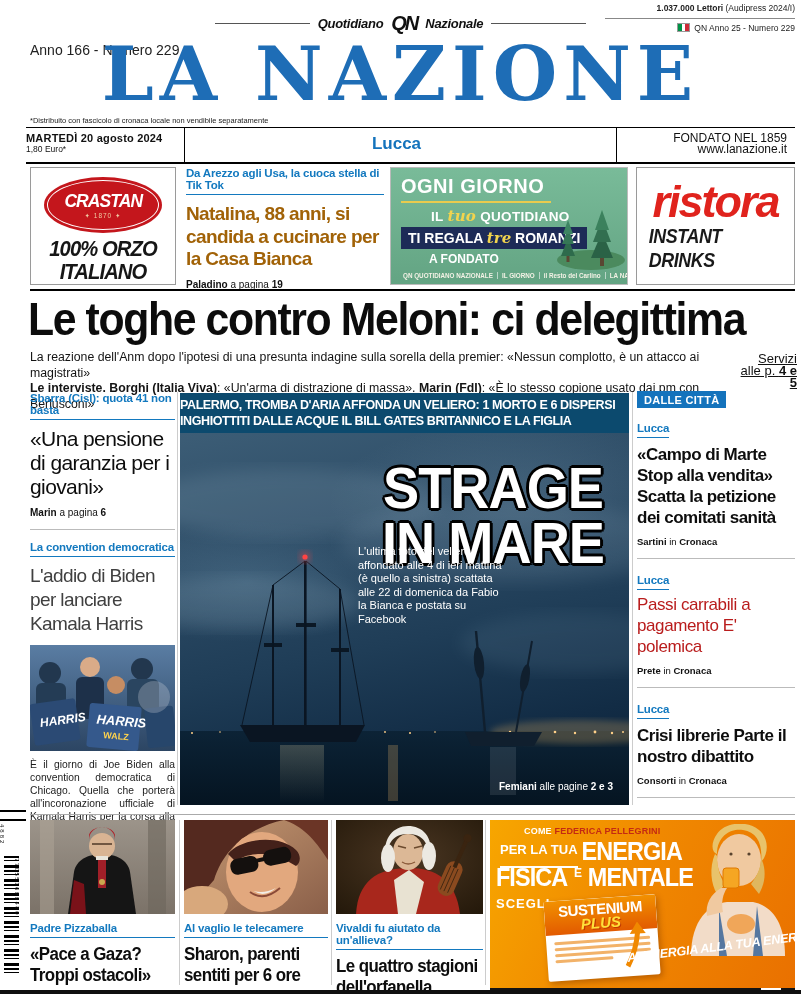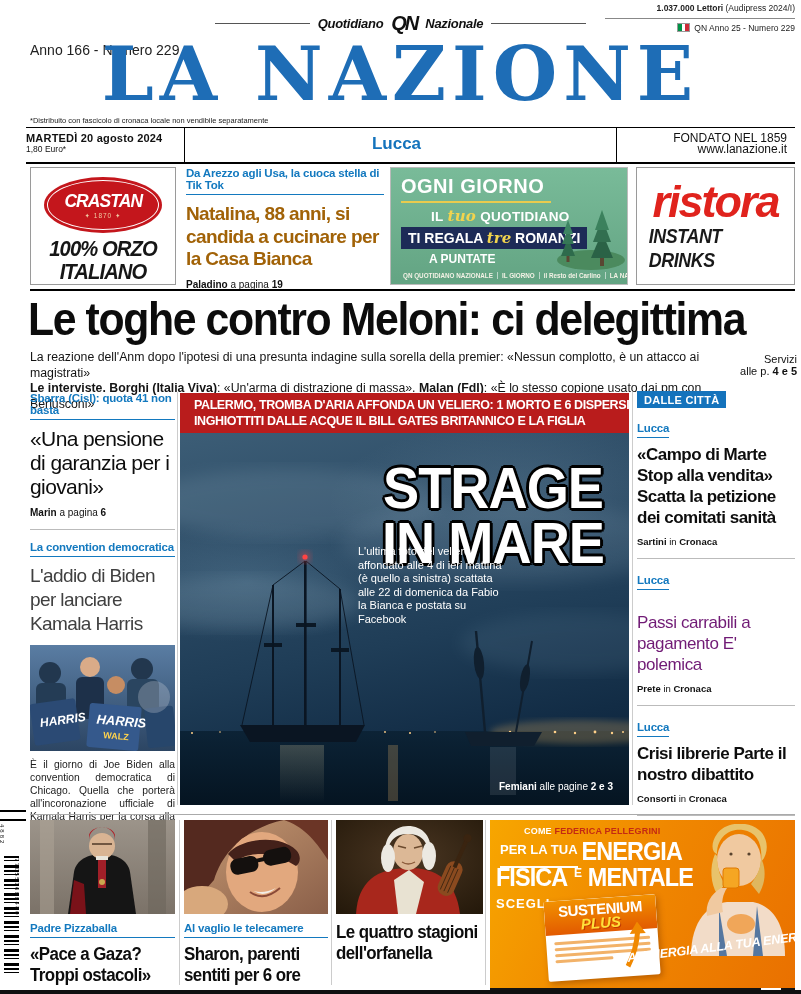--- a/index.html
+++ b/index.html
@@ -65,50 +65,50 @@
   .qn-trees{position:absolute;right:2px;bottom:14px;}
   .ad-ristora{left:636px;top:167px;width:159px;height:118px;border:1px solid #9a9a9a;box-sizing:border-box;
               display:flex;flex-direction:column;align-items:center;justify-content:center;}
   .ri-brand{color:#e0231d;font-weight:bold;font-style:italic;font-size:45px;letter-spacing:-2px;line-height:44px;}
   .ri-sub{font-weight:bold;font-style:italic;font-size:21px;letter-spacing:-.5px;transform:scaleX(.85);color:#191919;}
   
   .hrule{left:30px;right:6px;top:289px;height:2px;background:#000;}
   .lead-hl{left:28px;top:292px;width:771px;font-size:46px;font-weight:bold;letter-spacing:-1.5px;
            white-space:nowrap;transform:scaleX(.93);transform-origin:0 50%;color:#0c0c0c;}
   .deck{left:30px;top:350px;width:692px;font-size:12.3px;line-height:15.5px;color:#141414;}
-  .services{right:4px;top:353px;width:64px;text-align:right;font-size:11px;line-height:12px;}
+  .services{right:4px;top:353px;width:64px;text-align:right;font-size:13px;line-height:12px;text-decoration:underline;}
   
   .vdiv{width:1px;background:#ccc;}
   .leftcol{left:30px;top:392px;width:145px;}
   .l-hl{font-size:21px;line-height:24px;letter-spacing:-.6px;margin-top:7px;color:#0d0d0d;}
   .l-hl2{font-size:19px;line-height:24px;letter-spacing:-.6px;margin-top:7px;color:#404040;}
   .divider{height:1px;background:#bbb;margin:11px 0;}
   .photo{position:relative;overflow:hidden;background:#888;}
   .biden-photo{width:145px;height:106px;margin-top:9px;}
   .l-body{font-size:10.3px;line-height:13px;text-align:justify;margin-top:7px;color:#1c1c1c;}
   
-  .band{left:180px;top:393px;width:449px;background:#b91c1c;color:#fff;box-sizing:border-box;
-        padding:4px 14px 5px;font-weight:bold;font-size:12.5px;line-height:16px;letter-spacing:-.4px;white-space:nowrap;}
+  .band{left:180px;top:393px;width:449px;background:#0c4a6e;color:#fff;box-sizing:border-box;
+        padding:4px 0 5px;font-weight:bold;font-size:12.5px;line-height:16px;letter-spacing:-.4px;white-space:nowrap;}
   .mainphoto{left:180px;top:433px;width:449px;height:372px;
      background:
        radial-gradient(ellipse 60% 30% at 75% 18%,rgba(150,180,200,.22),transparent 70%),
        radial-gradient(ellipse 55% 25% at 15% 40%,rgba(130,170,195,.25),transparent 65%),
        linear-gradient(168deg,#3c5d76 0%,#2d4c66 28%,#1f3d57 55%,#122c45 78%,#0a2036 100%);}
   .strage{position:absolute;left:188px;top:28px;width:250px;text-align:center;color:#fff;
           font-weight:bold;font-size:57px;line-height:55px;letter-spacing:-1px;transform:scaleX(.95);
           text-shadow:3px 0 0 #000,-3px 0 0 #000,0 3px 0 #000,0 -3px 0 #000,
                       2px 2px 0 #000,-2px 2px 0 #000,2px -2px 0 #000,-2px -2px 0 #000;}
   .caption{position:absolute;left:178px;top:112px;width:152px;color:#fff;font-size:11px;line-height:13.5px;}
   .photo-byline{position:absolute;right:16px;bottom:13px;color:#fff;font-size:10px;}
   
   .rightcol{left:637px;top:390px;width:158px;}
   .badge{display:inline-block;background:#1473bc;color:#fff;font-weight:bold;font-size:11px;
          padding:3px 7px 2px;letter-spacing:.3px;}
   .r-hl-b{font-size:17px;line-height:21px;font-weight:bold;letter-spacing:-.5px;margin-top:6px;color:#0d0d0d;}
-  .r-hl-l{font-size:17px;line-height:21px;letter-spacing:-.4px;margin-top:22px;color:#701a75;}
+  .r-hl-l{font-size:17px;line-height:21px;letter-spacing:-.4px;margin-top:4px;color:#b91c1c;}
   .r-byline{font-size:9.5px;margin-top:8px;}
   .mt10{margin-top:10px;}
   
   .hdiv{left:30px;right:6px;top:814px;height:1px;background:#aaa;}
   .regmark{left:0;top:810px;width:26px;height:7px;border-top:2px solid #000;border-bottom:2px solid #000;}
   .barcode{left:1px;top:824px;width:24px;height:162px;}
   .bc-top{position:absolute;left:4px;top:0;font-size:6px;transform:rotate(90deg);transform-origin:0 0;letter-spacing:2px;}
   .bc-bars{position:absolute;left:3px;top:32px;width:15px;height:118px;
      background:repeating-linear-gradient(180deg,#000 0 2px,#fff 2px 4px,#000 4px 5px,#fff 5px 9px,#000 9px 12px,#fff 12px 14px);}
   .bc-digits{position:absolute;left:19px;top:34px;font-size:6px;transform:rotate(90deg);transform-origin:0 0;letter-spacing:1.5px;}
@@ -200,21 +200,21 @@
     <span class="kick">Da Arezzo agli Usa, la cuoca stella di Tik Tok</span>
     <div class="nat-hl">Natalina, 88 anni, si candida a cucinare per la Casa Bianca</div>
     <p class="byline"><b>Paladino</b><span> a pagina </span><b>19</b></p>
   </div>
 
   <div class="abs ad-qn">
     <div class="qn1">OGNI GIORNO</div>
     <div class="qn-yline"></div>
     <div class="qn2"><span>IL</span> <span class="script">tuo</span> <span>QUOTIDIANO</span></div>
     <div class="qn3"><span>TI REGALA</span> <span class="script">tre</span> <span>ROMANZI</span></div>
-    <div class="qn4">A PUNTATE</div>
+    <div class="qn4">A FONDATO</div>
     <div class="qn-partners">
       <span>QN QUOTIDIANO NAZIONALE</span><span>IL GIORNO</span><span>il Resto del Carlino</span><span>LA NAZIONE</span>
     </div>
     <svg class="qn-trees" width="74" height="72" viewBox="0 0 74 72">
       <ellipse cx="40" cy="62" rx="34" ry="10" fill="#4b8a5e"></ellipse>
       <polygon points="24,58 10,58 17,40" fill="#2e6b4c"></polygon>
       <polygon points="23,46 11,46 17,30" fill="#35775605"></polygon>
       <polygon points="23,46 11,46 17,30" fill="#357756"></polygon>
       <polygon points="22,36 12,36 17,22" fill="#3d8562"></polygon>
       <rect x="15.5" y="58" width="3" height="6" fill="#5a4632"></rect>
@@ -227,21 +227,21 @@
 
   <div class="abs ad-ristora">
     <div class="ri-brand">ristora</div>
     <div class="ri-sub">INSTANT DRINKS</div>
   </div>
 
   <div class="abs hrule"></div>
   <div class="abs lead-hl">Le toghe contro Meloni: ci delegittima</div>
   <div class="abs deck">
     <div>La reazione dell'Anm dopo l'ipotesi di una presunta indagine sulla sorella della premier: «Nessun complotto, è un attacco ai magistrati»</div>
-    <div><b>Le interviste. Borghi (Italia Viva)</b><span>: «Un'arma di distrazione di massa». </span><b>Malan (FdI)</b><span>: «È lo stesso copione usato dai pm con Berlusconi»</span></div>
+    <div><b>Le interviste. Borghi (Italia Viva)</b><span>: «Un'arma di distrazione di massa». </span><b>Marin (FdI)</b><span>: «È lo stesso copione usato dai pm con Berlusconi»</span></div>
   </div>
   <div class="abs services">
     <div>Servizi</div>
     <div><span>alle p. </span><b>4 e 5</b></div>
   </div>
 
   <div class="abs leftcol">
     <span class="kick">Sbarra (Cisl): quota 41 non basta</span>
     <div class="l-hl">«Una pensione di garanzia per i giovani»</div>
     <p class="byline"><b>Marin</b><span> a pagina </span><b>6</b></p>
@@ -465,20 +465,21 @@
           <circle cx="112" cy="14" r="4" fill="#3a2410"></circle>
           <line x1="108" y1="46" x2="108" y2="72" stroke="#3a2410" stroke-width=".8"></line>
           <line x1="112" y1="46" x2="112" y2="72" stroke="#3a2410" stroke-width=".8"></line>
           <line x1="116" y1="46" x2="116" y2="72" stroke="#3a2410" stroke-width=".8"></line>
         </g>
         <line x1="62" y1="26" x2="70" y2="28" stroke="#6b4a2e" stroke-width="1.4"></line>
         <line x1="78" y1="28" x2="86" y2="26" stroke="#6b4a2e" stroke-width="1.4"></line>
         <path d="M66,42 Q72,46 79,42" stroke="#8a5a3a" stroke-width="1.4" fill="none"></path>
       </svg>
     </div>
+    <span class="kick">Vivaldi fu aiutato da un'allieva?</span>
     <div class="b-hl">Le quattro stagioni dell'orfanella</div>
 
   </div>
 
   <div class="abs vdiv" style="left:485px;top:820px;height:165px;"></div>
 
   <div class="abs ad-sus">
     <div class="sus-kick"><span>COME </span><span class="name">FEDERICA PELLEGRINI</span></div>
     <div class="sus-l1">PER LA TUA</div>
     <div class="sus-energia">ENERGIA</div>

